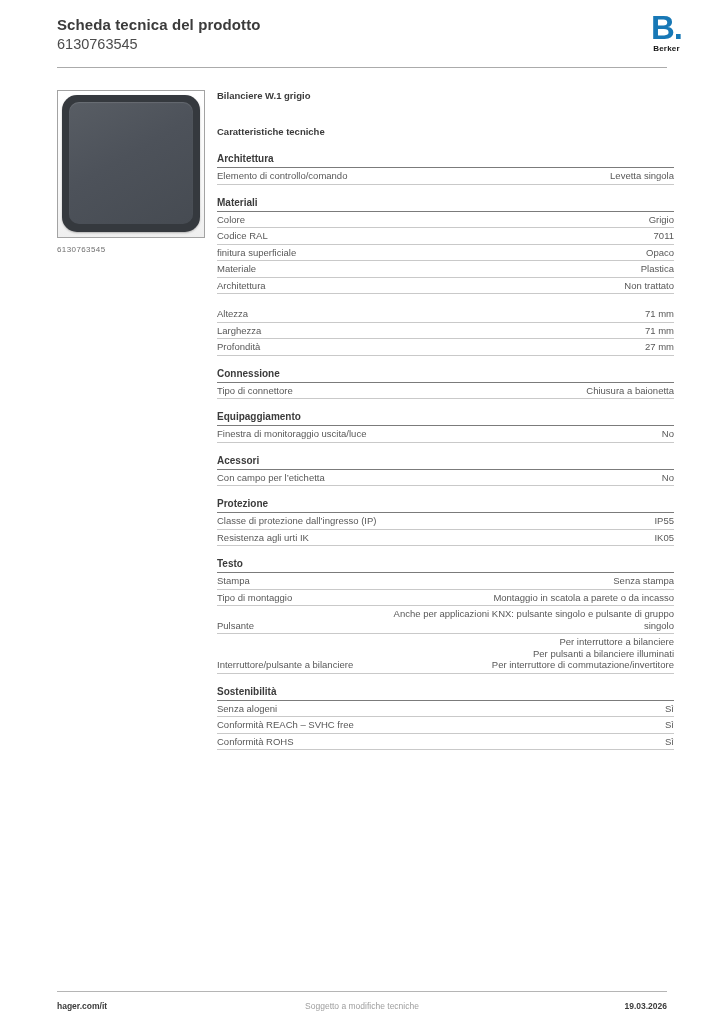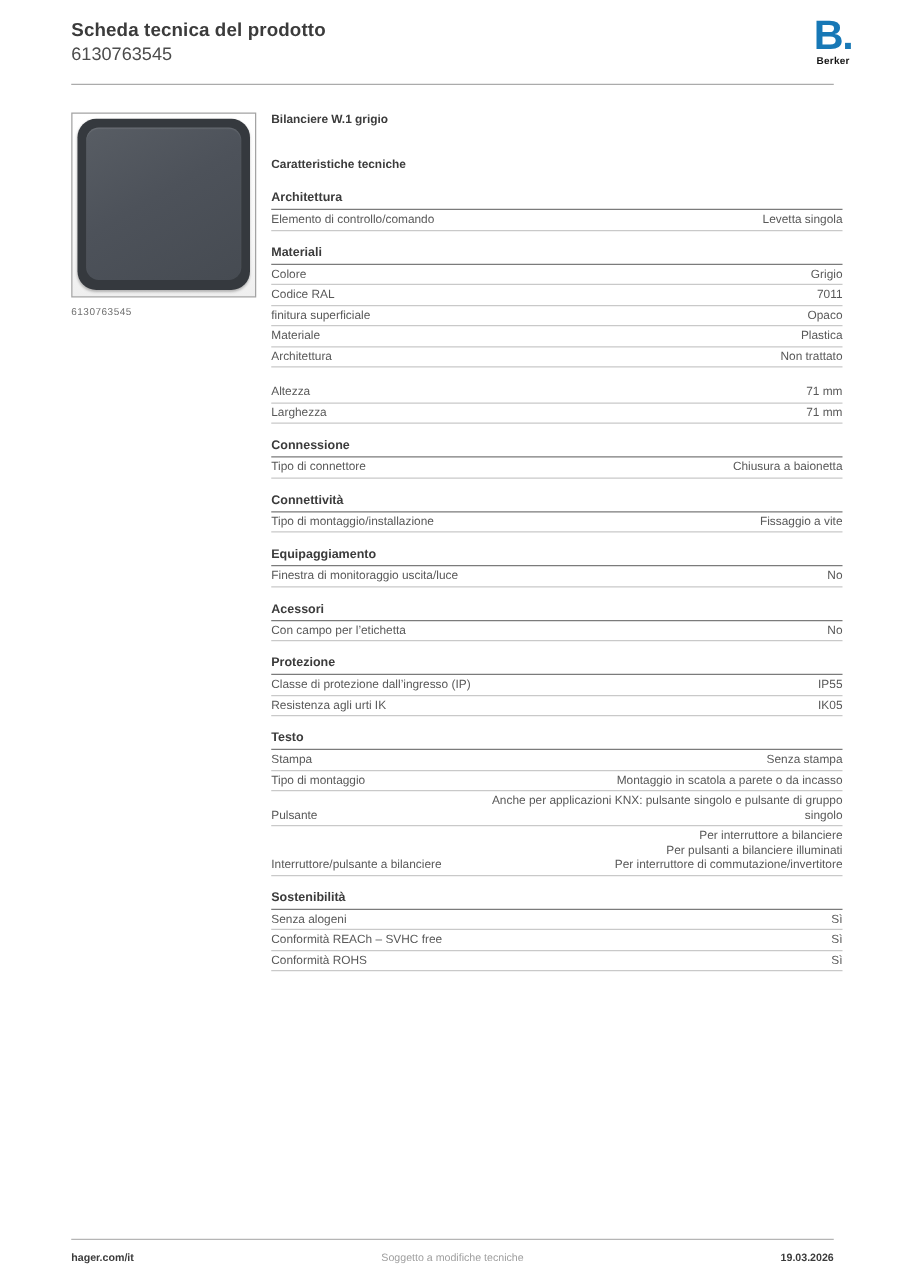--- a/index.html
+++ b/index.html
@@ -145,33 +145,30 @@
         </div>
         <div class="section">
           <div class="spec-row">
             <span class="row-label">Altezza</span>
             <span class="row-value">71 mm</span>
           </div>
           <div class="spec-row">
             <span class="row-label">Larghezza</span>
             <span class="row-value">71 mm</span>
           </div>
+          <div class="spec-row">
+            <span class="row-label">Profondità</span>
+            <span class="row-value">27 mm</span>
+          </div>
         </div>
         <div class="section">
           <div class="section-title">Connessione</div>
           <div class="spec-row">
             <span class="row-label">Tipo di connettore</span>
             <span class="row-value">Chiusura a baionetta</span>
-          </div>
-        </div>
-        <div class="section">
-          <div class="section-title">Connettività</div>
-          <div class="spec-row">
-            <span class="row-label">Tipo di montaggio/installazione</span>
-            <span class="row-value">Fissaggio a vite</span>
           </div>
         </div>
         <div class="section">
           <div class="section-title">Equipaggiamento</div>
           <div class="spec-row">
             <span class="row-label">Finestra di monitoraggio uscita/luce</span>
             <span class="row-value">No</span>
           </div>
         </div>
         <div class="section">

